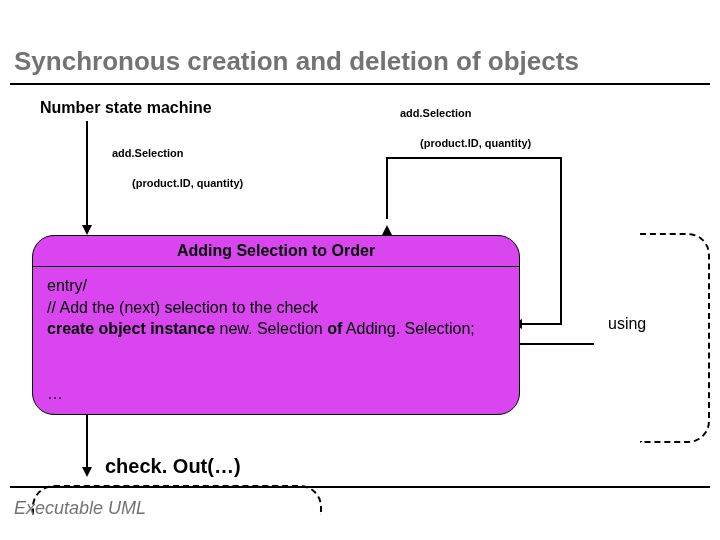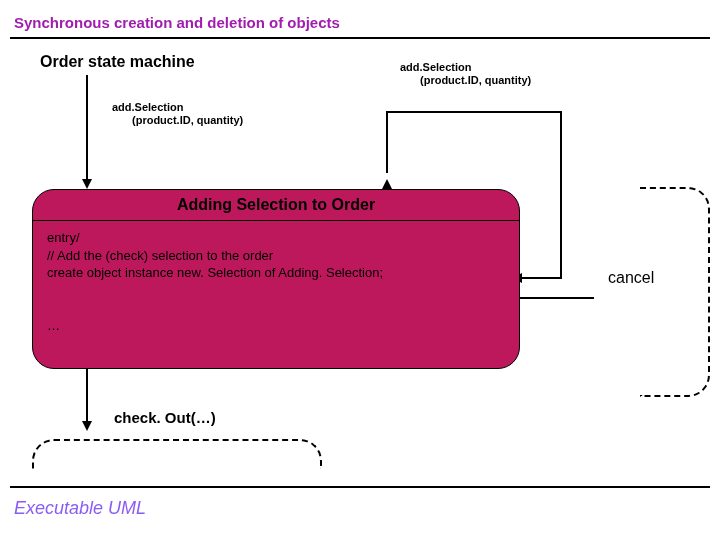--- a/index.html
+++ b/index.html
@@ -7,24 +7,25 @@
     margin: 0;
     width: 720px;
     height: 540px;
     font-family: Arial, Helvetica, sans-serif;
     background: #fff;
     color: #000;
     position: relative;
     overflow: hidden;
   }
   .title {
-    color: #a21caf;
-    font-size: 15px;
+    color: #737373;
+    font-size: 26px;
     font-weight: bold;
     padding: 14px 14px 6px 14px;
+    margin-top: 32px;
   }
   .hr {
     height: 2px;
     background: #000;
     margin: 0 10px;
   }
   .canvas {
     position: relative;
     height: 410px;
   }
@@ -33,58 +34,57 @@
     left: 40px; top: 14px;
     font-weight: bold;
     font-size: 16px;
   }
   .trig {
     position: absolute;
     font-weight: bold;
     font-size: 11px;
     line-height: 1.2;
   }
-  .trig .l2 { display:block; padding-left: 20px; font-weight: bold; }
+  .trig .l2 { display:block; padding-left: 20px; font-weight: bold; margin-top: 17px; }
   .trig1 { left: 112px; top: 62px; }
   .trig2 { left: 400px; top: 22px; }
   .cancel {
     position: absolute;
     left: 608px; top: 230px;
     font-size: 16px;
   }
   .state {
     position: absolute;
     left: 32px; top: 150px;
     width: 488px;
     height: 180px;
-    background: #be185d;
+    background: #d946ef;
     border: 1.5px solid #000;
     border-radius: 22px;
     overflow: hidden;
   }
   .state-title {
     text-align: center;
     font-weight: bold;
     font-size: 16px;
     padding: 6px 0 6px 0;
     border-bottom: 1.5px solid #000;
   }
   .state-body {
-    font-size: 13px;
+    font-size: 16px;
     line-height: 1.35;
     padding: 8px 14px 10px 14px;
   }
-  .state-body .b { font-weight: normal; }
+  .state-body .b { font-weight: bold; }
   .ind { padding-left: 18px; display:block; }
   .checkout {
     position: absolute;
     left: 105px; top: 370px;
     font-weight: bold;
-    font-size: 15px;
-    margin-left: 9px;
+    font-size: 20px;
   }
   
   .line { position:absolute; background:#000; }
   
   .a1v { left: 86px; top: 36px; width: 2px; height: 112px; }
   
   .a2v1 { left: 386px; top: 72px; width: 2px; height: 62px; } 
   .a2h  { left: 386px; top: 72px; width: 176px; height: 2px; }
   .a2v2 { left: 560px; top: 72px; width: 2px; height: 168px; }
   .a2h2 { left: 520px; top: 238px; width: 42px; height: 2px; }
@@ -119,34 +119,34 @@
     border-radius: 22px 22px 0 0;
   }
   .footer-hr {
     position:absolute;
     left: 10px; right: 10px; top: 486px;
     height: 2px; background:#000;
   }
   .footer {
     position:absolute;
     left: 14px; top: 498px;
-    color: #8b5cf6;
+    color: #737373;
     font-style: italic;
     font-size: 18px;
   }
 </style>
 </head>
 <body>
 
 <div class="title">Synchronous creation and deletion of objects</div>
 <div class="hr"></div>
 
 <div class="canvas">
 
-  <div class="subhead">Order state machine</div>
+  <div class="subhead">Number state machine</div>
 
   <div class="trig trig1">
     <span>add.Selection</span>
     <span class="l2">(product.ID, quantity)</span>
   </div>
 
   <div class="trig trig2">
     <span>add.Selection</span>
     <span class="l2">(product.ID, quantity)</span>
   </div>
@@ -163,29 +163,29 @@
 
   <div class="line a4h"></div>
 
   <div class="line a3v"></div>
   <div class="ah ah-down ah3"></div>
 
   <div class="state">
     <div class="state-title">Adding Selection to Order</div>
     <div class="state-body">
       <span>entry/</span><br>
-      <span>// Add the (check) selection to the order</span><br>
+      <span>// Add the (next) selection to the check</span><br>
       <span class="b">create object instance</span><span> new. Selection </span><span class="b">of</span><span> Adding. Selection;</span><br>
       <br>
       <br>
       <span>…</span>
     </div>
   </div>
 
-  <div class="cancel">cancel</div>
+  <div class="cancel">using</div>
   <div class="checkout">check. Out(…)</div>
 
   <div class="dash dash-right"></div>
   <div class="dash dash-bottom"></div>
 </div>
 
 <div class="footer-hr"></div>
 <div class="footer">Executable UML</div>
 
 </body></html>

